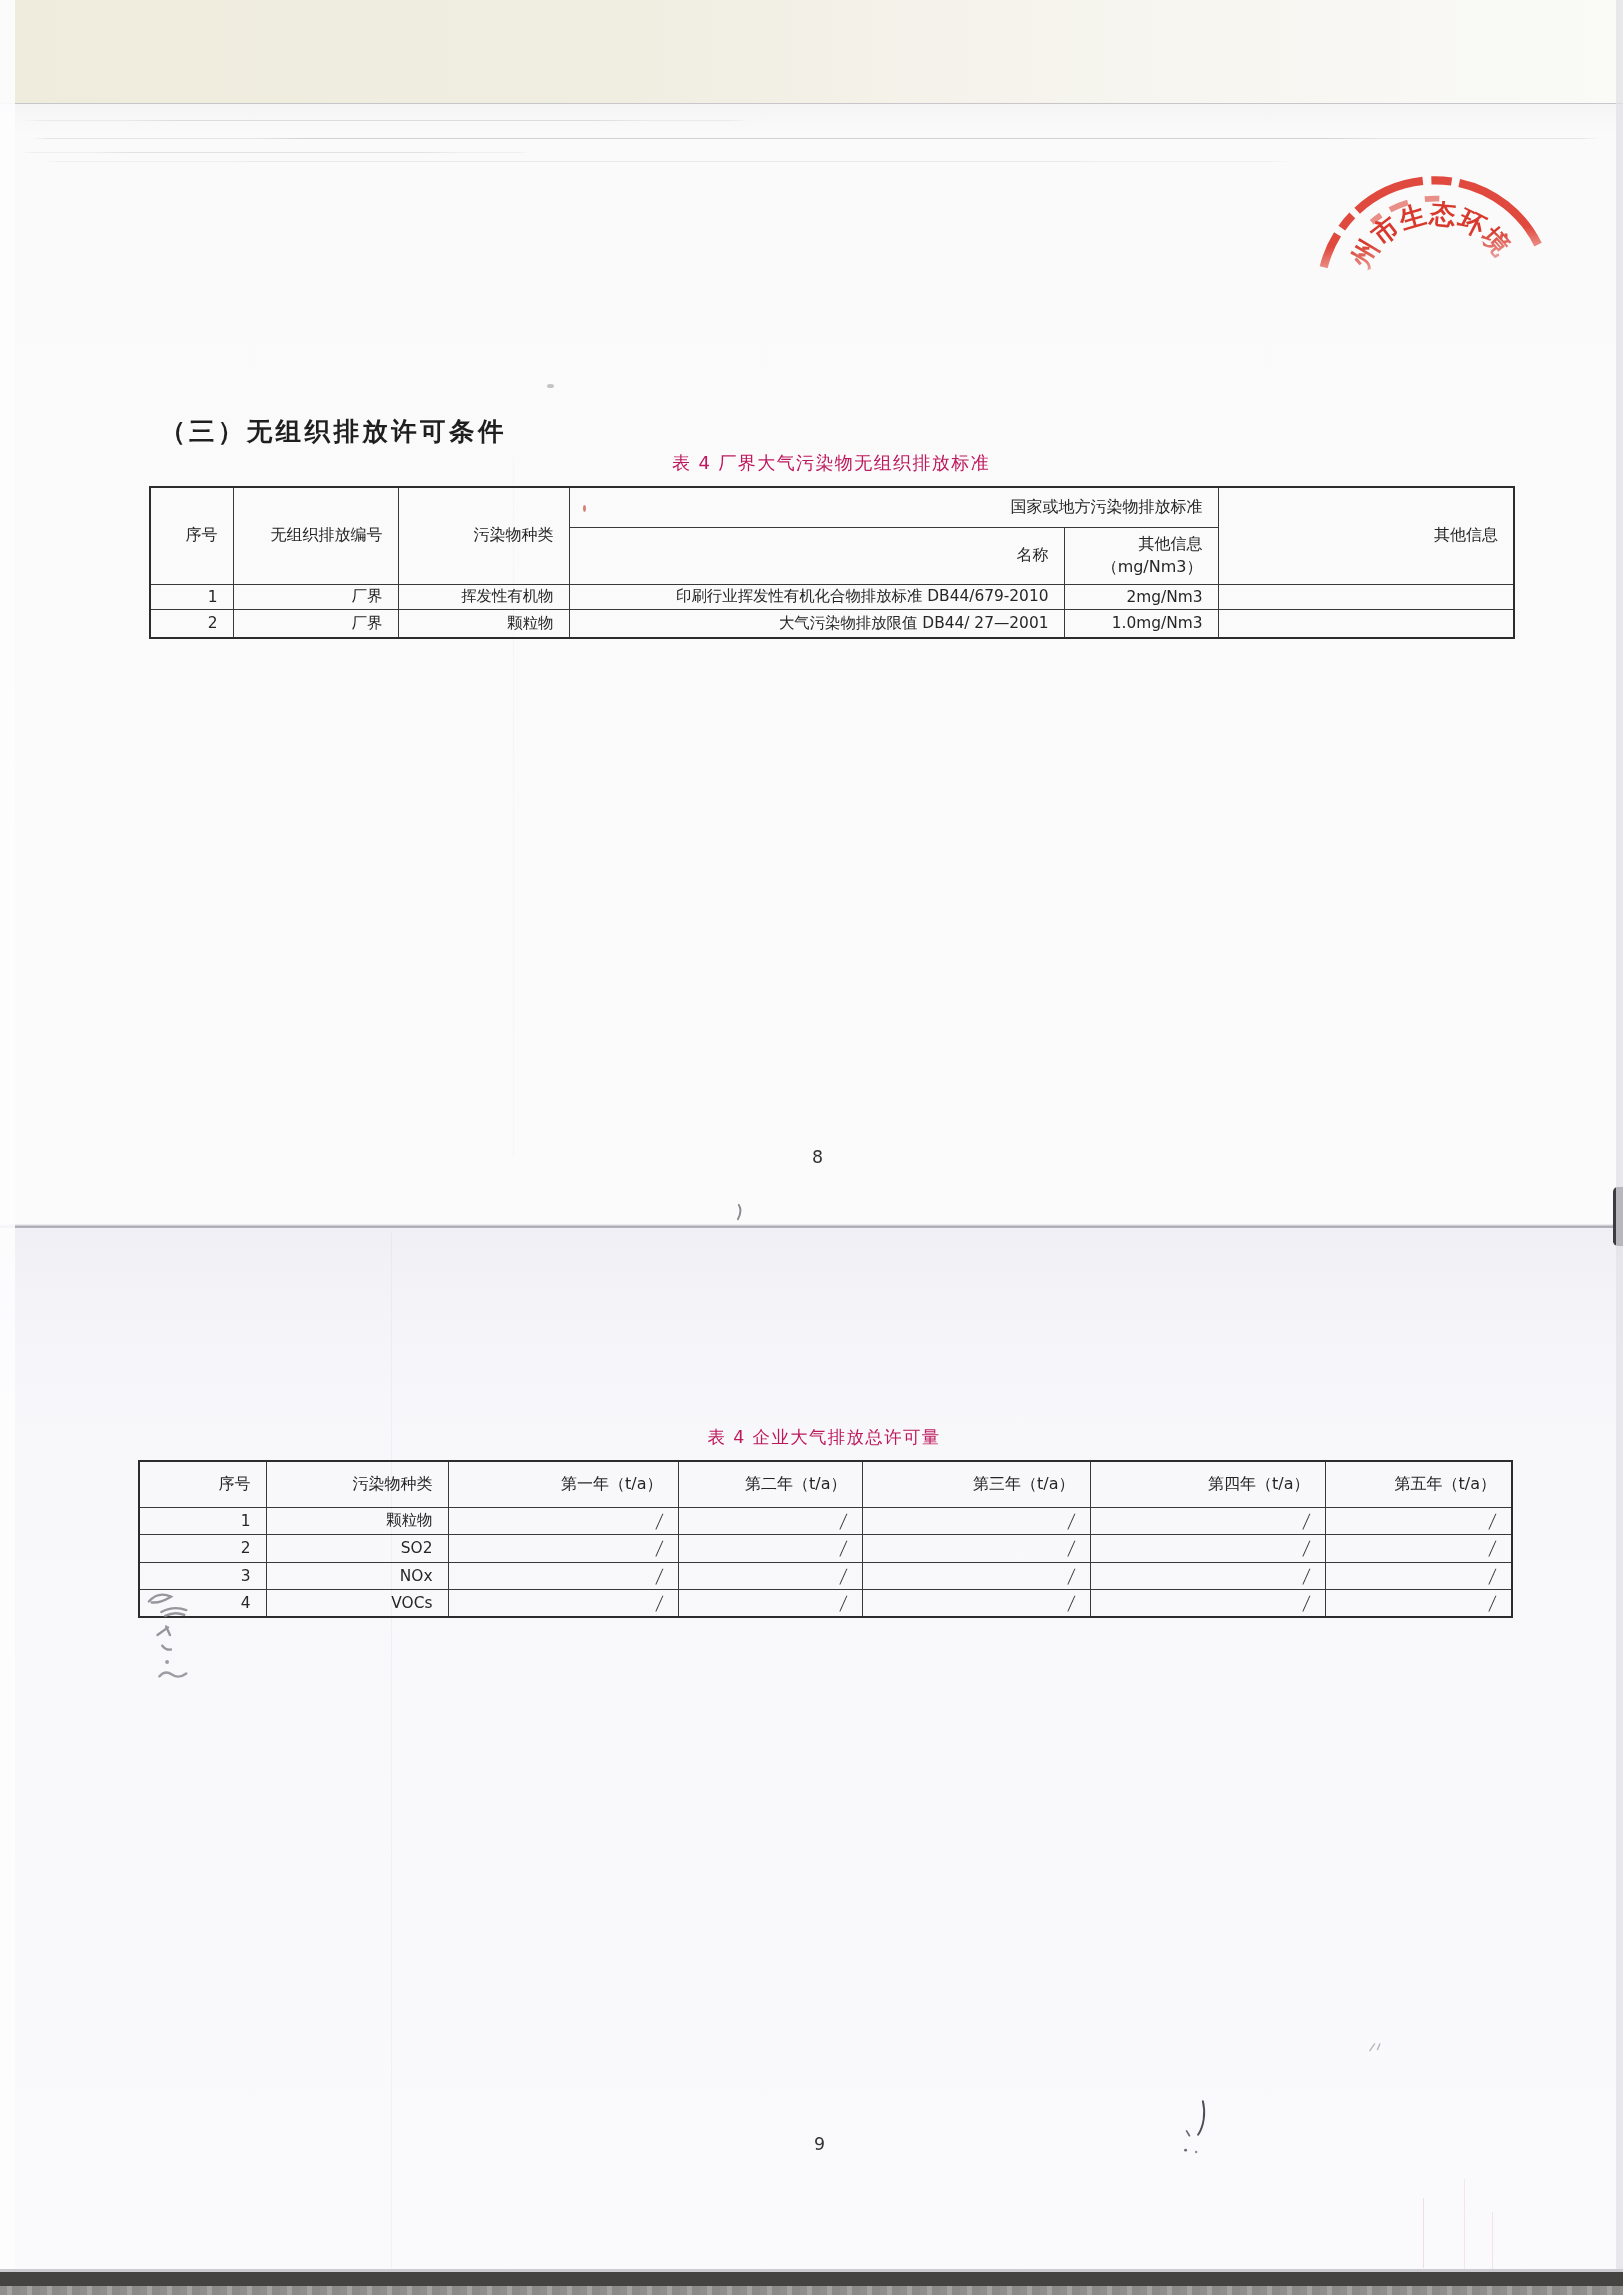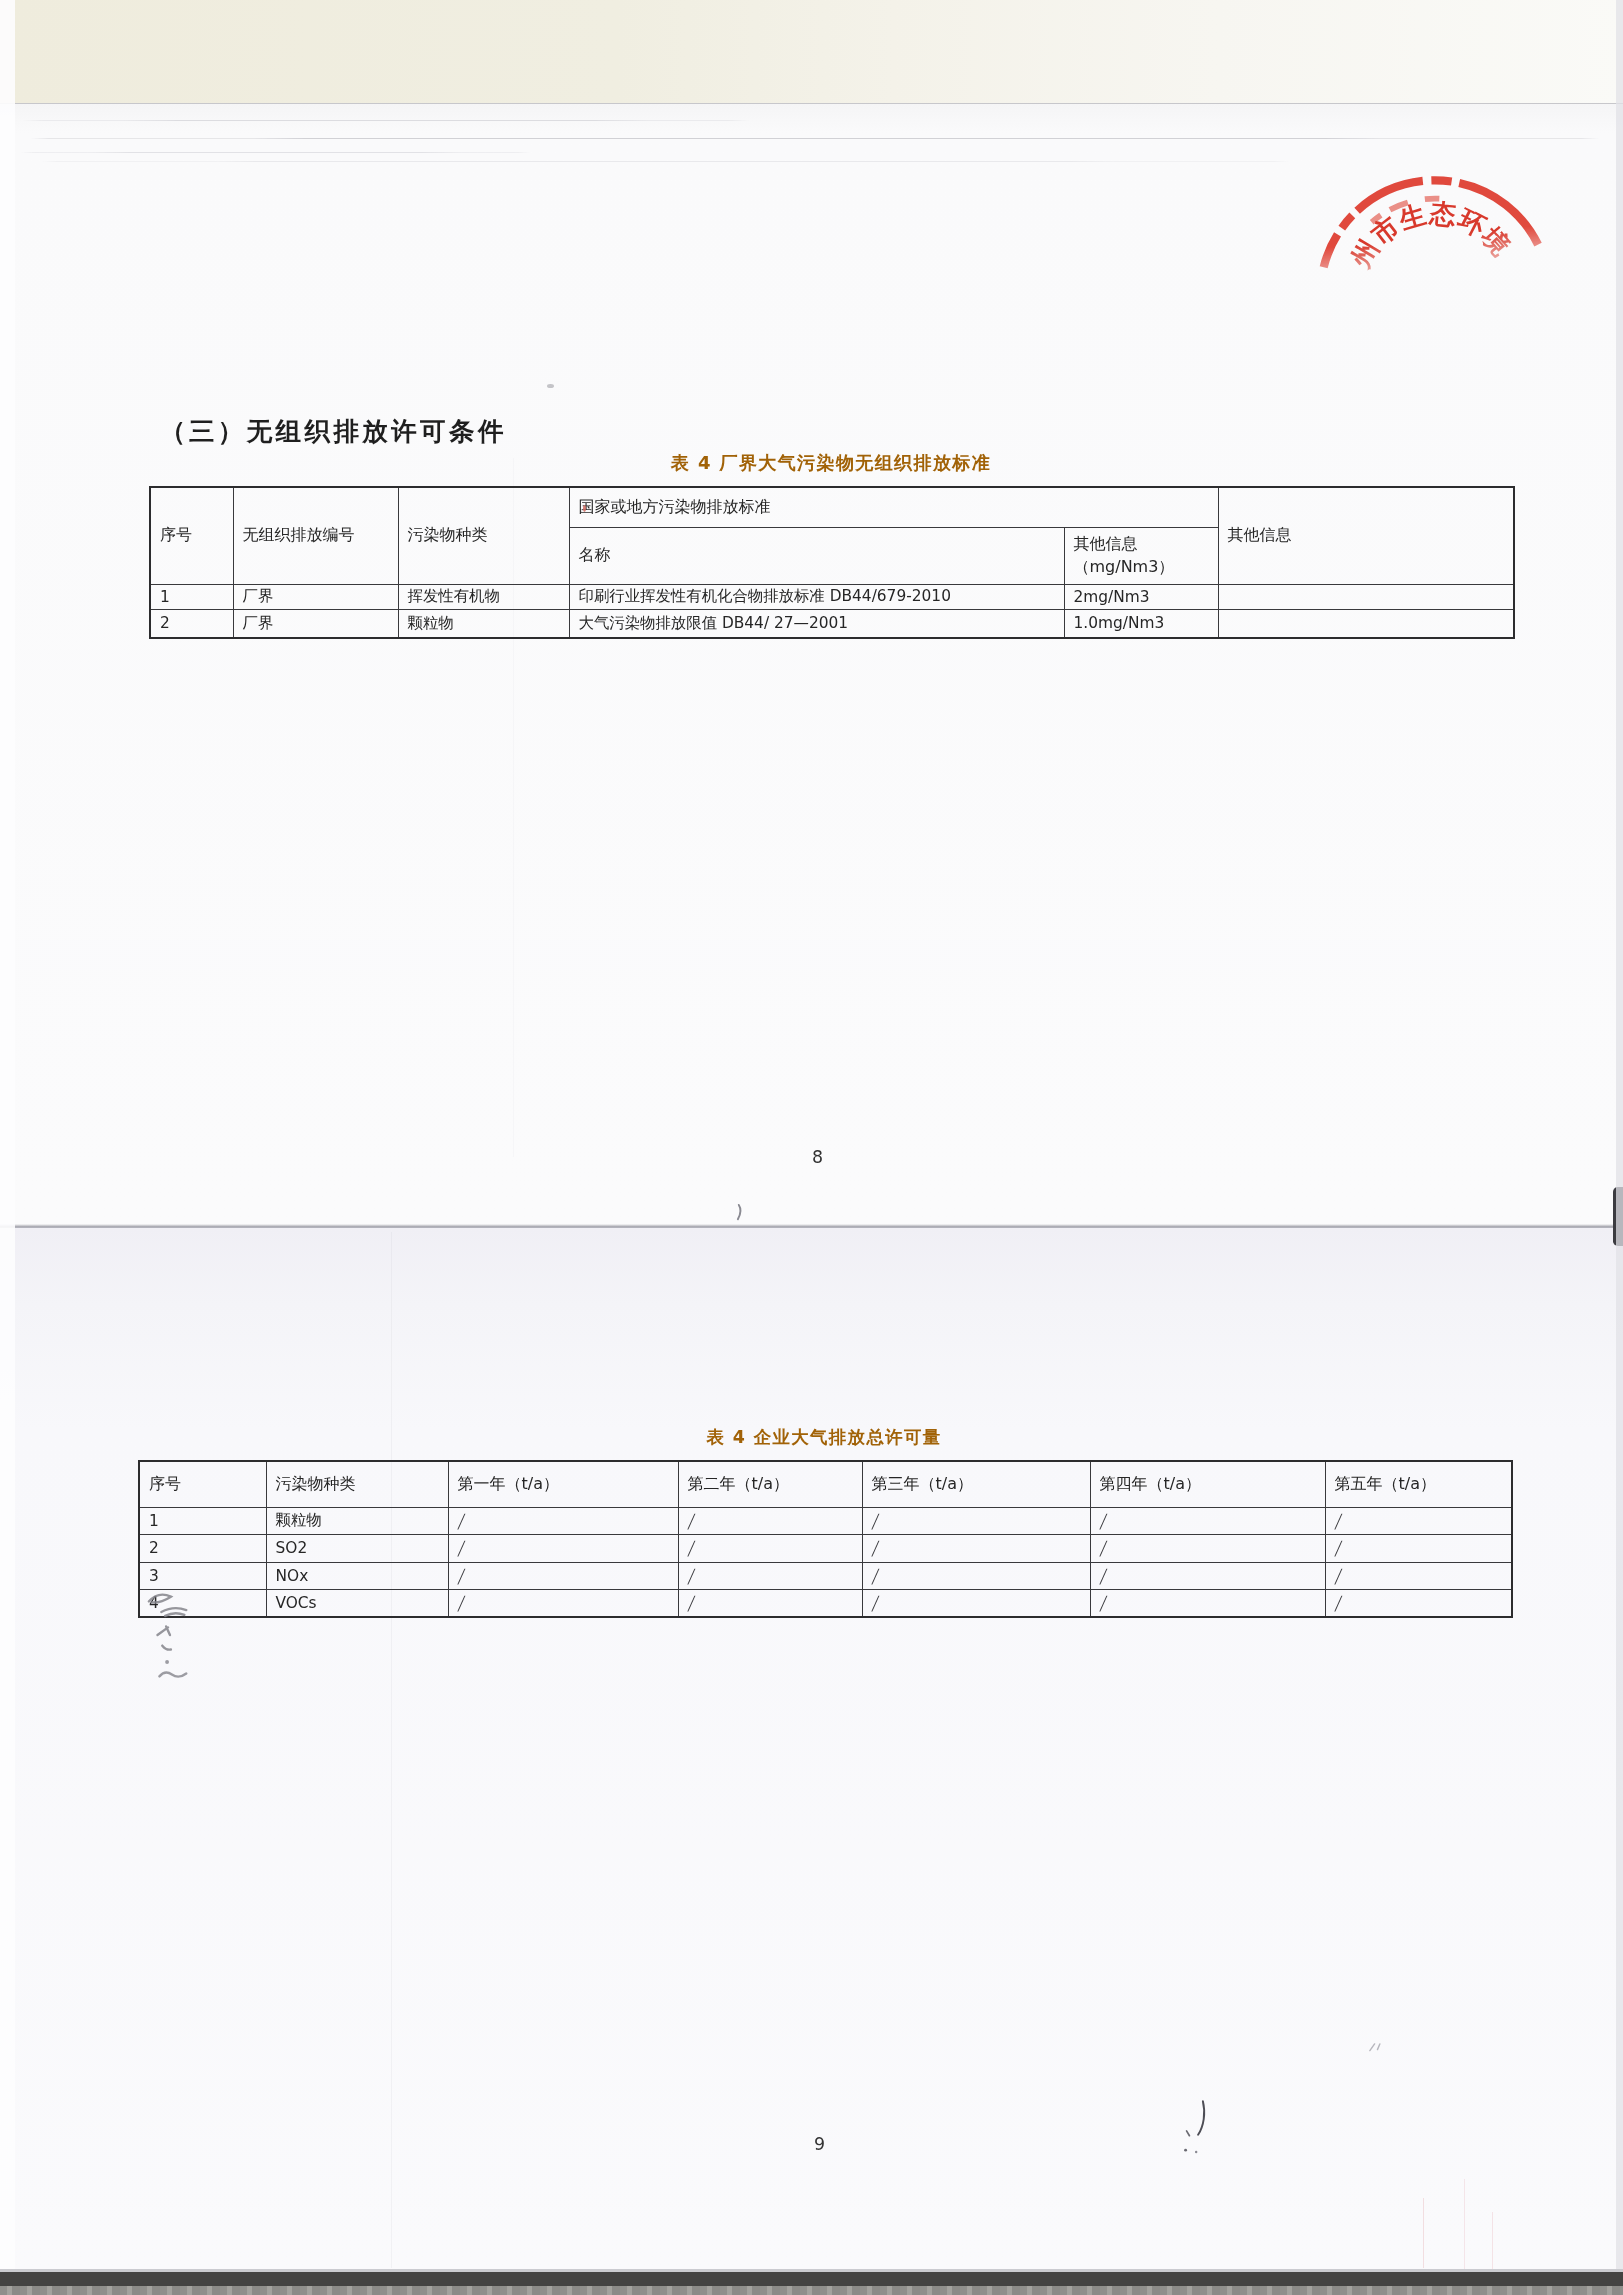--- a/index.html
+++ b/index.html
@@ -25,27 +25,27 @@
   .join-blob{left:1613px;top:1187px;width:10.6px;height:59px;background:#3b3b40;border-radius:4.8px 0 0 4.8px;}
   .right-strip{left:1616px;top:0;width:7.7px;height:2295px;background:#e2e2e7;opacity:.75;}
   .bottom-light-line{left:0;top:2269px;width:1624px;height:3.9px;background:#cbcbd0;}
   .bottom-dark{left:0;top:2272px;width:1624px;height:13.5px;background:#444342;}
   .bottom-grain{left:0;top:2286px;width:1624px;height:9.6px;
     background:repeating-linear-gradient(90deg,#908f8c 0 6.7px,#a3a29e 6.7px 12.5px,#8b8a87 12.5px 20px);}
   .streak{background:#b4b4c0;opacity:.12;width:1.4px;}
   .pink-streak{width:1.4px;background:#d87c86;opacity:.22;}
   
   .section-heading{font-size:25.5px;font-weight:700;letter-spacing:3.4px;color:#1f1f1f;white-space:nowrap;}
-  .table-title{font-size:18px;font-weight:700;letter-spacing:1.4px;color:#a16207;text-align:center;white-space:nowrap;}
+  .table-title{font-size:18px;font-weight:400;letter-spacing:1.4px;color:#be185d;text-align:center;white-space:nowrap;}
   .page-num{font-size:17.4px;color:#333;text-align:center;}
   
   table.scan{border-collapse:collapse;table-layout:fixed;background:transparent;}
   table.scan th,table.scan td{
-    border:1px solid #39393c;text-align:left;vertical-align:middle;
-    font-weight:400;color:#262626;padding:0 9px;overflow:hidden;}
+    border:1px solid #39393c;text-align:right;vertical-align:middle;
+    font-weight:400;color:#262626;padding:0 15px;overflow:hidden;}
   table.scan{border:2.9px solid #2c2c2e;}
   table.scan thead th{font-size:16px;}
   table.scan tbody td{font-size:15.4px;}
   .t4 thead tr.sub th{border-bottom-width:1.9px;}
   .t4 thead th.deep{border-bottom-width:1.9px;}
   .t4 tbody tr td{border-top-width:1.4px;}
   .t5 thead th{border-bottom-width:1.9px;}
   .t5 tbody tr td{border-top-width:1.4px;}
   .limit-head{line-height:1.4;}
   .slash{display:inline-block;font-size:20px;font-weight:300;color:#3a3a3e;transform:rotate(7deg);}

